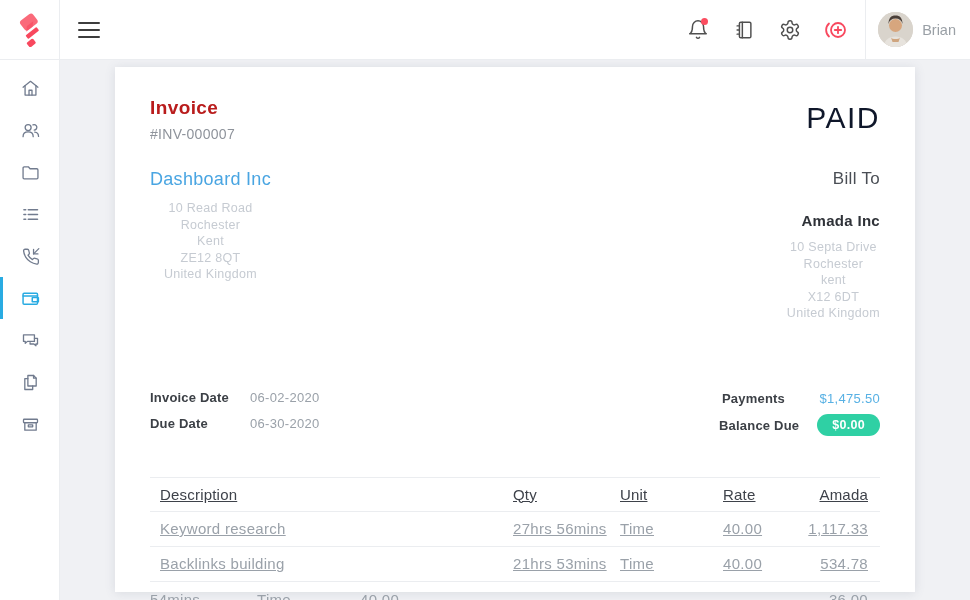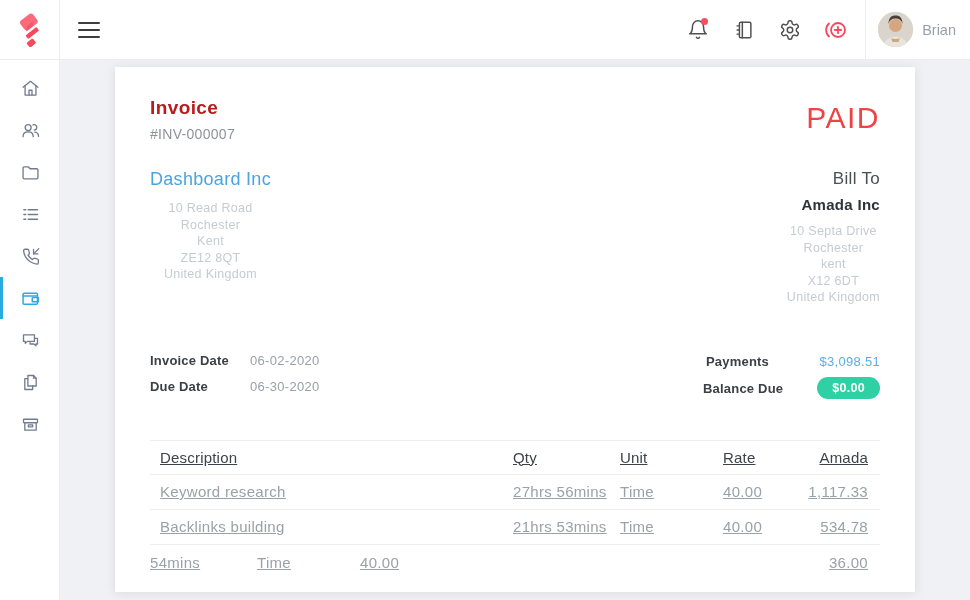--- a/index.html
+++ b/index.html
@@ -53,34 +53,34 @@
   .main { position:absolute; top:60px; left:60px; right:0; bottom:0; background:#f0f1f4; }
   .card {
     position:absolute; left:55px; top:7px; width:800px; height:525px;
     background:#fff; box-shadow:0 1px 10px rgba(80,90,110,.14);
     padding:30px 35px;
   }
 
   .inv-head { display:flex; justify-content:space-between; align-items:flex-start; }
   .inv-title { font-size:19px; font-weight:700; color:#b91c1c; letter-spacing:.4px; }
   .inv-number { margin-top:7px; font-size:14px; color:#8e939b; letter-spacing:.3px; }
-  .inv-status { font-size:30px; color:#ef4444; letter-spacing:1.5px; font-weight:400; line-height:1; margin-top:6px; }
+  .inv-status { font-size:30px; color:#0f172a; letter-spacing:1.5px; font-weight:400; line-height:1; margin-top:6px; }
 
   .parties { display:flex; justify-content:space-between; margin-top:27px; }
   .company-name { font-size:18px; color:#49a5e2; letter-spacing:.3px; }
   .addr { margin-top:10px; font-size:12.5px; color:#c6cbd2; line-height:16.5px; letter-spacing:.3px;text-align:center; }
   .bill-to { text-align:right; }
   .bill-to-label { font-size:17px; color:#4a4e55; letter-spacing:.3px; }
-  .bill-to-name { font-size:15px; font-weight:700; color:#2f3238; margin-top:7px; letter-spacing:.3px; }
-
-  .totals { display:flex; justify-content:space-between; margin-top:42px; }
+  .bill-to-name { font-size:15px; font-weight:700; color:#2f3238; margin-top:23px; letter-spacing:.3px; }
+
+  .totals { display:flex; justify-content:space-between; margin-top:63px; }
   .kv-row { display:flex; align-items:center; height:26px; }
   .kv-label { width:100px; font-size:13px; color:#3c4046; font-weight:600; letter-spacing:.2px; }
   .kv-value { font-size:13px; color:#9aa1a9; letter-spacing:.3px; }
-  .totals-right .kv-row { justify-content:flex-end; gap:16px; height:27px; }
+  .totals-right .kv-row { justify-content:flex-end; gap:0; height:27px; }
   .totals-right .kv-label { width:auto; font-weight:600; }
   .totals-right .kv-amount { width:95px; text-align:right; font-size:13px; letter-spacing:.3px; }
   .pay-amount { color:#58b1e4; }
   .pill {
     display:inline-block; background:#2fd0a4; color:#fff; font-size:12.5px; font-weight:700;
     padding:4px 15px; border-radius:13px; letter-spacing:.3px;
   }
 
   .itable { margin-top:38px; }
   .t-row { display:flex; align-items:center; height:35px; border-bottom:1px solid #ebedf0;
@@ -274,21 +274,21 @@
           <span class="kv-value">06-02-2020</span>
         </div>
         <div class="kv-row">
           <span class="kv-label">Due Date</span>
           <span class="kv-value">06-30-2020</span>
         </div>
       </div>
       <div class="totals-right">
         <div class="kv-row">
           <span class="kv-label">Payments</span>
-          <span class="kv-amount pay-amount">$3,098.51</span>
+          <span class="kv-amount pay-amount">$1,475.50</span>
         </div>
         <div class="kv-row">
           <span class="kv-label">Balance Due</span>
           <span class="kv-amount" style="width:auto; padding-left:18px;">
             <span class="pill">$0.00</span>
           </span>
         </div>
       </div>
     </div>
 

